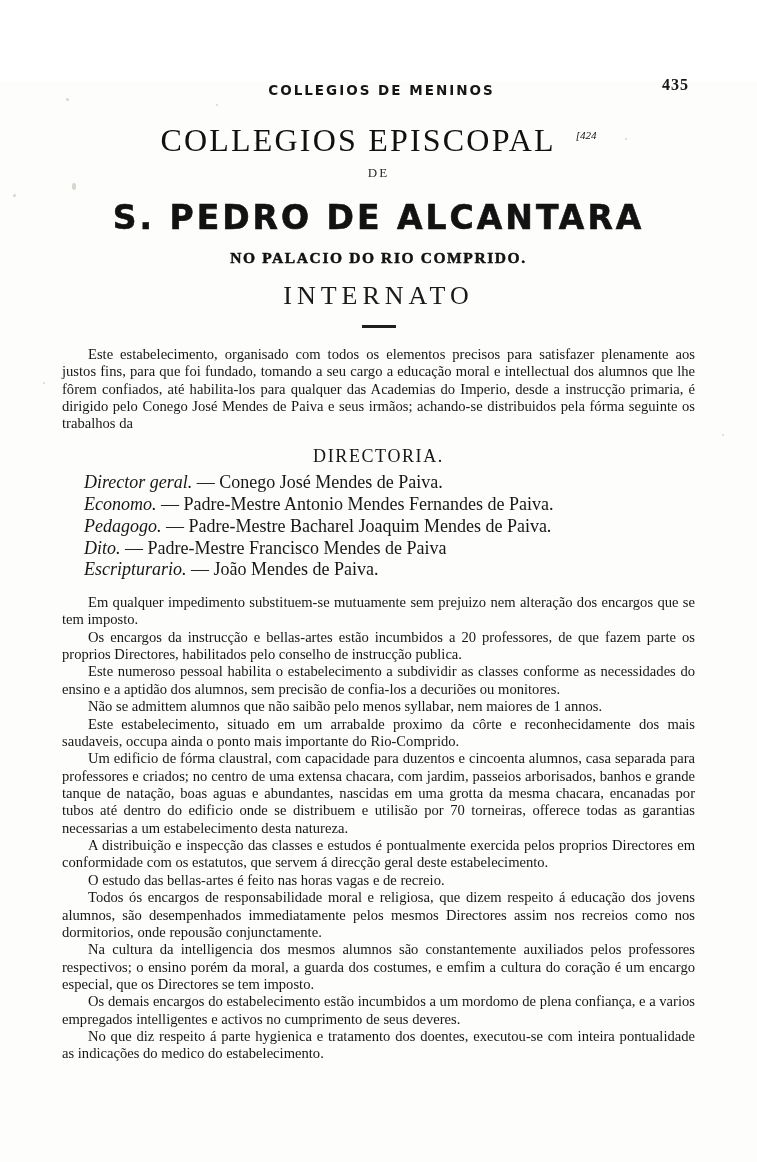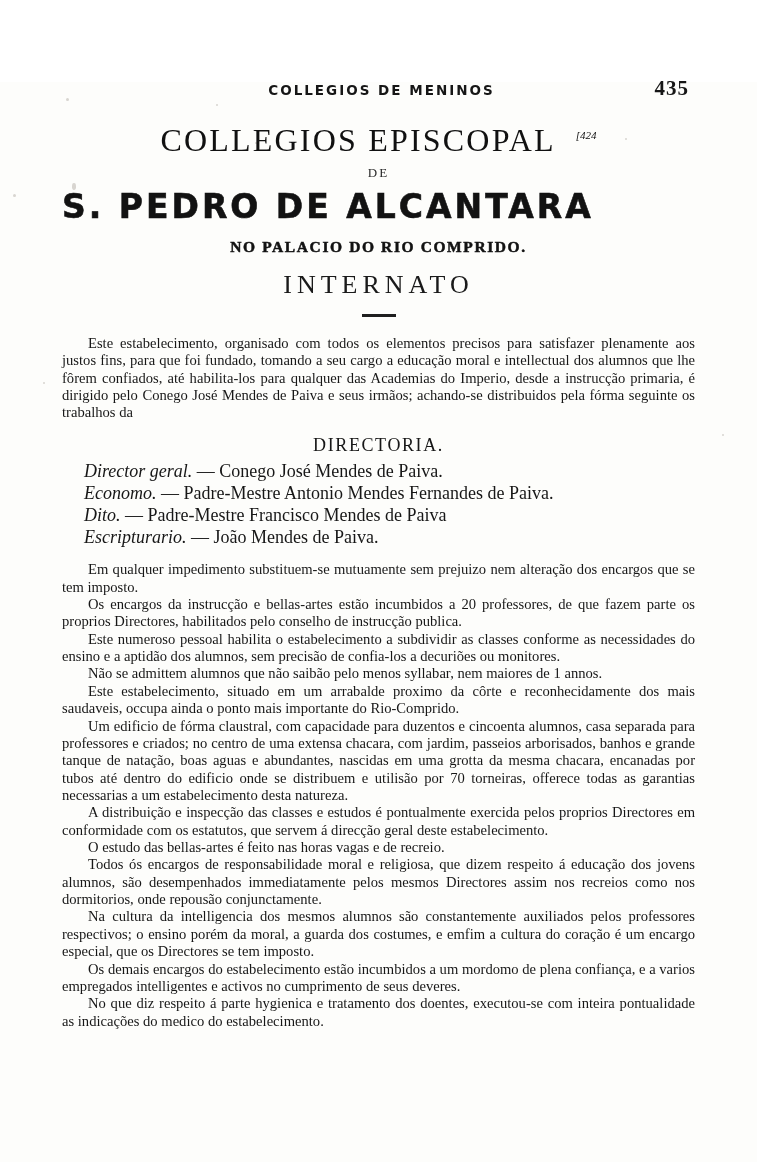--- a/index.html
+++ b/index.html
@@ -44,21 +44,21 @@
     font-size: 13.5px;
     letter-spacing: 2.0px;
     color: #161616;
     padding-left: 6px;
   }
   .folio {
     position: absolute;
     right: 6px;
     top: -6px;
     font-family: "Liberation Serif", serif;
-    font-size: 21px;
+    font-size: 16px;
     font-weight: bold;
     letter-spacing: 1px;
     color: #161616;
   }
 
   
   .title-main {
     position: relative;
     text-align: center;
     font-family: "Liberation Serif", serif;
@@ -76,21 +76,22 @@
     font-style: italic;
   }
   .title-de {
     text-align: center;
     font-size: 13px;
     letter-spacing: 2px;
     margin-top: 6px;
     color: #2a2a2a;
   }
   .title-saint {
-    margin-top: 6px;
+    text-align: center;
+    margin-top: 17px;
     font-family: "DejaVu Sans", sans-serif;
     font-weight: bold;
     font-size: 33px;
     letter-spacing: 3px;
     color: #121212;
     -webkit-text-stroke: 0.6px #121212;
     white-space: nowrap;
   }
   .title-palace {
     text-align: center;
@@ -183,20 +184,25 @@
     <div class="roster">
       <div class="line">
         <i>Director geral.</i>
         <span>—</span>
         <span>Conego José Mendes de Paiva.</span>
       </div>
       <div class="line">
         <i>Economo.</i>
         <span>—</span>
         <span>Padre-Mestre Antonio Mendes Fernandes de Paiva.</span>
+      </div>
+      <div class="line">
+        <i>Pedagogo.</i>
+        <span>—</span>
+        <span>Padre-Mestre Bacharel Joaquim Mendes de Paiva.</span>
       </div>
       <div class="line">
         <i>Dito.</i>
         <span>—</span>
         <span>Padre-Mestre Francisco Mendes de Paiva</span>
       </div>
       <div class="line">
         <i>Escripturario.</i>
         <span>—</span>
         <span>João Mendes de Paiva.</span>

